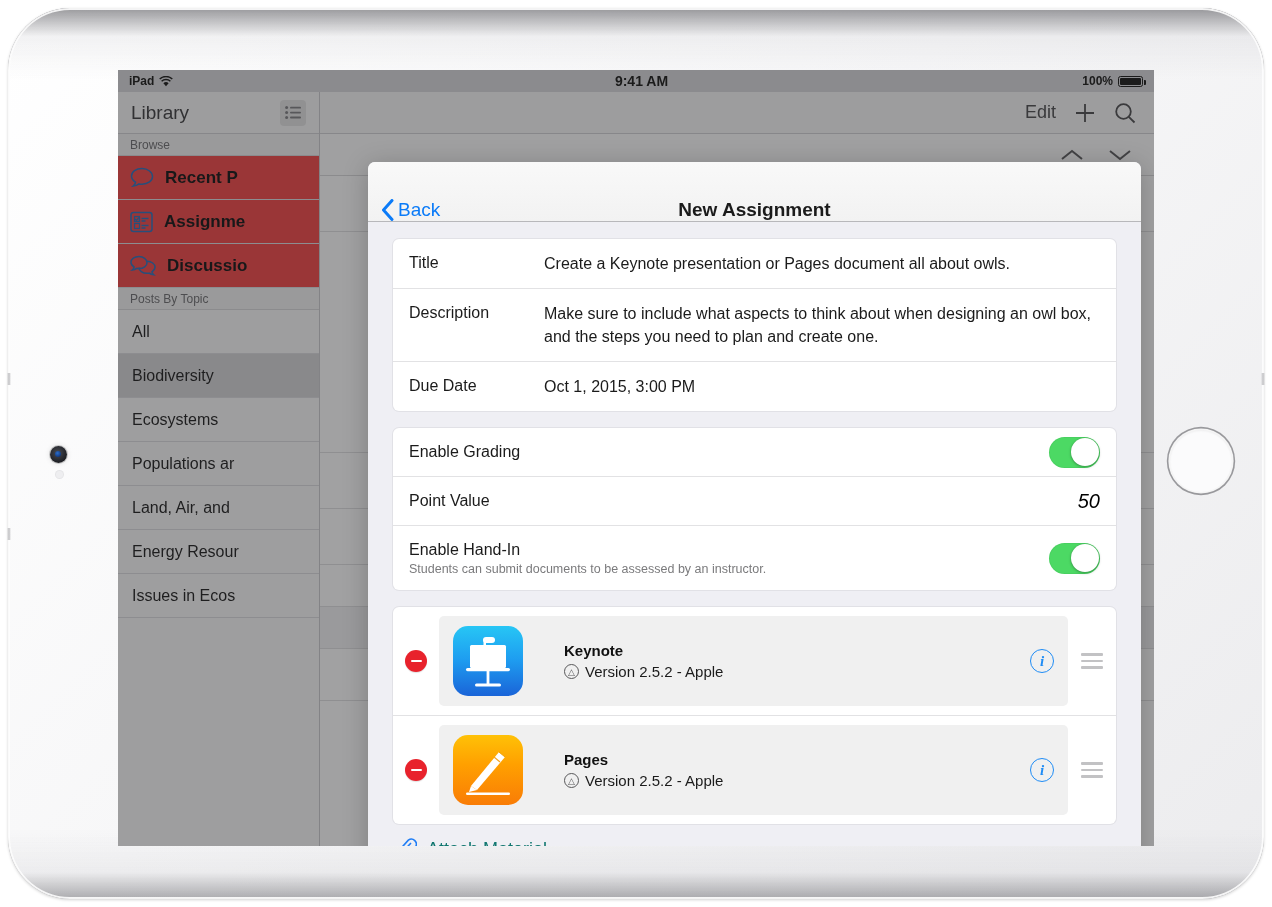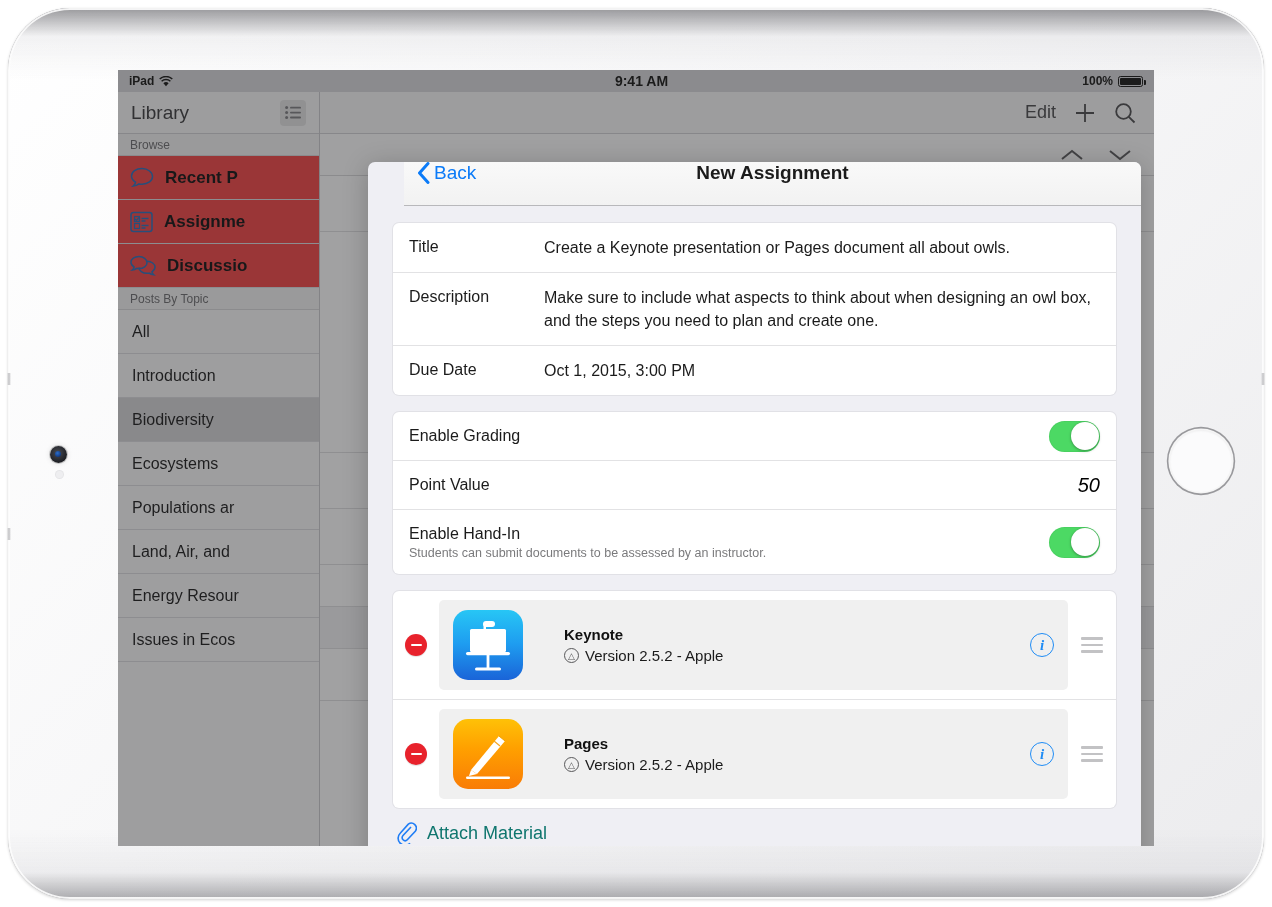--- a/index.html
+++ b/index.html
@@ -227,26 +227,25 @@
     position: absolute;
     left: 250px; top: 92px;
     width: 773px; height: 752px;
     background: #efeff4;
     border-radius: 7px 7px 0 0;
     overflow: hidden;
     z-index: 60;
     box-shadow: 0 4px 26px rgba(0,0,0,0.22);
   }
   #modal-navbar {
-    height: 44px;
+    height: 60px;
     background: linear-gradient(180deg, #f9f9f9 0%, #f2f2f2 100%);
     border-bottom: 1px solid #b8b8bb;
-    display: flex; align-items: flex-start;
+    display: flex; align-items: flex-end;
     position: relative;
-    margin-left: 36px;
   }
   #back-button {
     display: flex; align-items: center; gap: 4px;
     padding-left: 13px; cursor: pointer;
   }
   #back-label { font-size: 19px; color: #0b7bf8; }
   #modal-title {
     position: absolute; left: 0; right: 0; text-align: center;
     font-size: 19px; font-weight: bold; color: #1b1b1b;
     pointer-events: none;
@@ -451,21 +450,20 @@
         <svg width="26" height="21" viewBox="0 0 26 21">
           <path d="M9 1.5c-4.5 0-8 2.6-8 5.8 0 1.9 1.2 3.6 3.1 4.7-.3 1.2-.9 2.2-1.8 3 1.8-.2 3.3-.8 4.5-1.7.7.2 1.4.2 2.2.2 4.5 0 8-2.6 8-5.8S13.5 1.5 9 1.5z" fill="none" stroke="#2a6eb8" stroke-width="1.5"></path>
           <path d="M17 6.3c4.5 0 8 2.6 8 5.8 0 1.9-1.2 3.6-3.1 4.7.3 1.2.9 2.2 1.8 3-1.8-.2-3.3-.8-4.5-1.7-.7.2-1.4.2-2.2.2-4.5 0-8-2.6-8-5.8" fill="none" stroke="#2a6eb8" stroke-width="1.5"></path>
         </svg>
         <span class="label">Discussio</span>
       </div>
 
       <div class="section-header">Posts By Topic</div>
 
       <div class="topic-row">All</div>
-      <div class="topic-row">Introduction</div>
       <div class="topic-row selected">Biodiversity</div>
       <div class="topic-row">Ecosystems</div>
       <div class="topic-row">Populations ar</div>
       <div class="topic-row">Land, Air, and</div>
       <div class="topic-row">Energy Resour</div>
       <div class="topic-row">Issues in Ecos</div>
     </div>
 
     <div id="bg-main">
       <div id="bg-main-toolbar">

